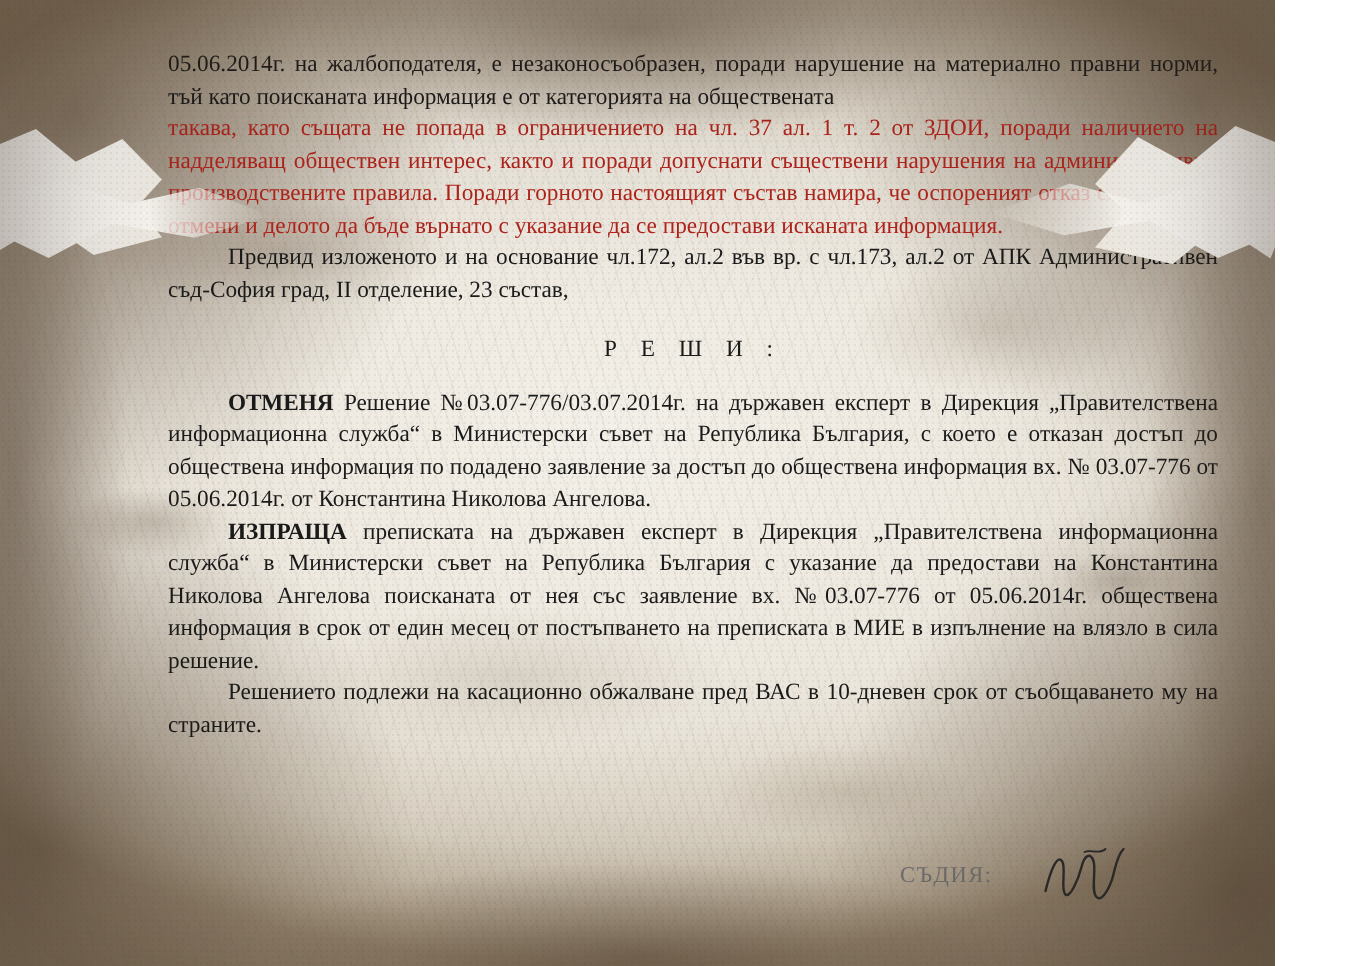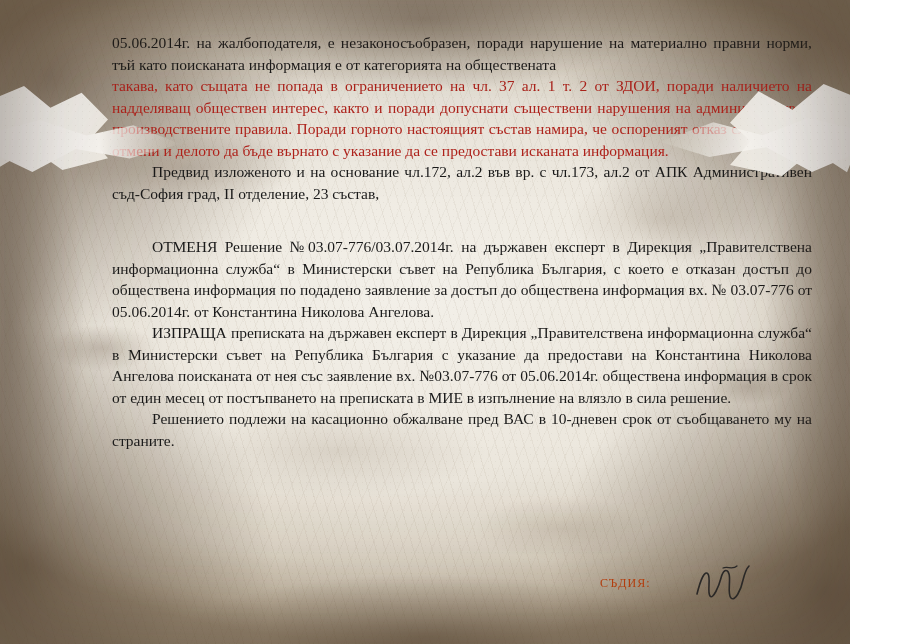--- a/index.html
+++ b/index.html
@@ -103,29 +103,29 @@
   .red {
     color: #b1231c;
   }
   .center {
     text-align: center;
     letter-spacing: 0px;
   }
   .spaced {
     letter-spacing: 6px;
   }
-  b.lbl { font-weight: normal; }
+  b.lbl { font-weight: bold; }
   .gap-md { height: 14px; }
   .gap-lg { height: 18px; }
   #judge-line {
     position: absolute;
     left: 600px;
     top: 576px;
-    font-size: 12px;
-    color: #c2410c;
+    font-size: 15px;
+    color: #737373;
     letter-spacing: 1px;
   }
   #signature {
     position: absolute;
     left: 693px;
     top: 560px;
     width: 60px;
     height: 48px;
   }
   
@@ -154,20 +154,21 @@
   <div id="paper"></div>
   <div class="stain" id="stain1"></div>
   <div class="stain" id="stain2"></div>
   <div class="stain" id="streaks"></div>
 
   <div id="text-body">
     <p class="para">05.06.2014г. на жалбоподателя, е незаконосъобразен, поради нарушение на материално правни норми, тъй като поисканата информация е от категорията на обществената</p>
     <p class="para red">такава, като същата не попада в ограничението на чл. 37 ал. 1 т. 2 от ЗДОИ, поради наличието на надделяващ обществен интерес, както и поради допуснати съществени нарушения на административно производствените правила. Поради горното настоящият състав намира, че оспореният отказ следва да се отмени и делото да бъде върнато с указание да се предостави исканата информация.</p>
     <p class="para indent">Предвид изложеното и на основание чл.172, ал.2 във вр. с чл.173, ал.2 от АПК Административен съд-София град, II отделение, 23 състав,</p>
     <div class="gap-lg"></div>
+    <p class="para center spaced">Р Е Ш И :</p>
     <div class="gap-md"></div>
     <p class="para indent"><b class="lbl">ОТМЕНЯ</b> <span>Решение №03.07-776/03.07.2014г. на държавен експерт в Дирекция „Правителствена информационна служба“ в Министерски съвет на Република България, с което е отказан достъп до обществена информация по подадено заявление за достъп до обществена информация вх. № 03.07-776 от 05.06.2014г.  от Константина Николова Ангелова.</span></p>
     <p class="para indent"><b class="lbl">ИЗПРАЩА</b> <span>преписката на държавен експерт в Дирекция „Правителствена информационна служба“ в Министерски съвет на Република България с указание да предостави на Константина Николова Ангелова поисканата от нея със заявление вх. №03.07-776 от 05.06.2014г. обществена информация в срок от един месец от постъпването на преписката в МИЕ в изпълнение на влязло в сила решение.</span></p>
     <p class="para indent">Решението подлежи на касационно обжалване пред ВАС в 10-дневен срок от съобщаването му на страните.</p>
   </div>
 
   <div id="judge-line">СЪДИЯ:</div>
   <svg id="signature" viewBox="0 0 60 48">
     <path d="M4,34 C8,18 12,10 15,14 C18,18 14,32 17,36 C20,40 26,26 28,18 C30,10 34,8 36,14 C38,20 34,34 38,38 C42,42 48,30 50,20 C52,12 54,8 56,6" fill="none" stroke="#2a2a2a" stroke-width="1.6" stroke-linecap="round"></path>
     <path d="M30,8 C34,6 40,10 44,6" fill="none" stroke="#2a2a2a" stroke-width="1.2" stroke-linecap="round"></path>

